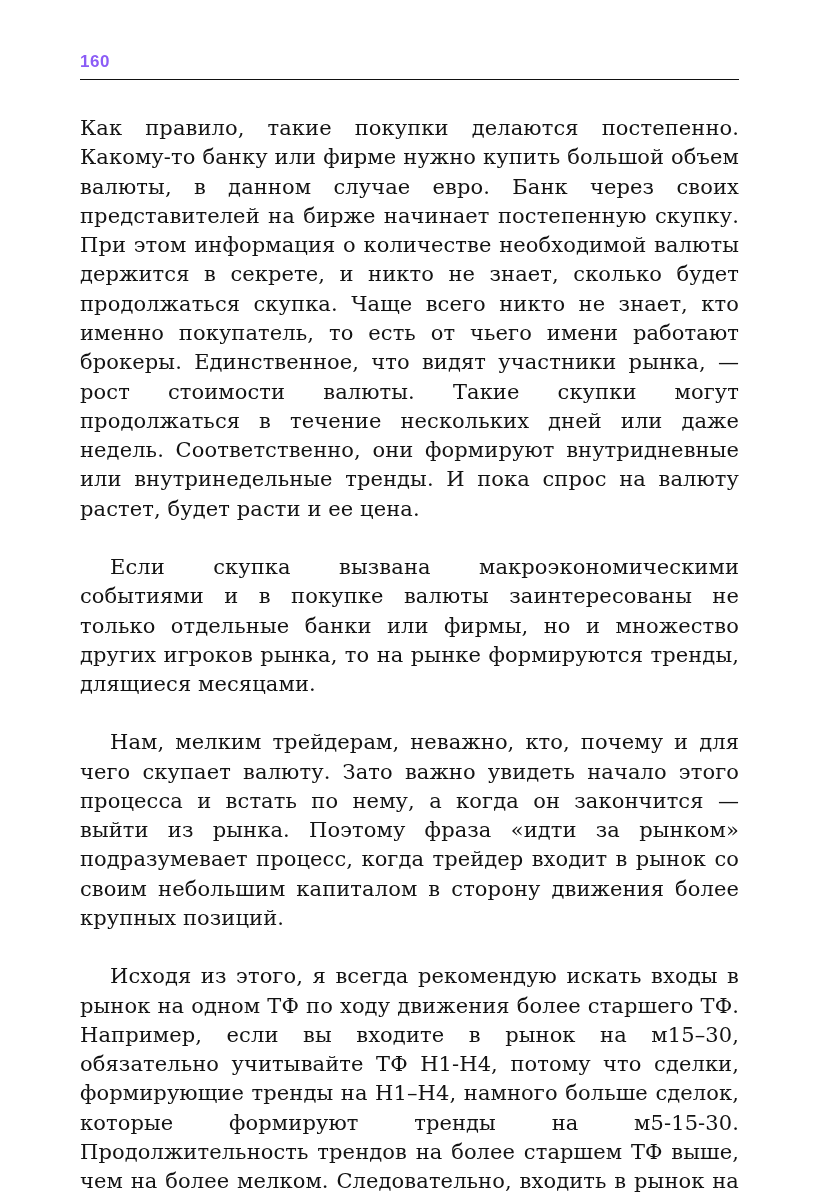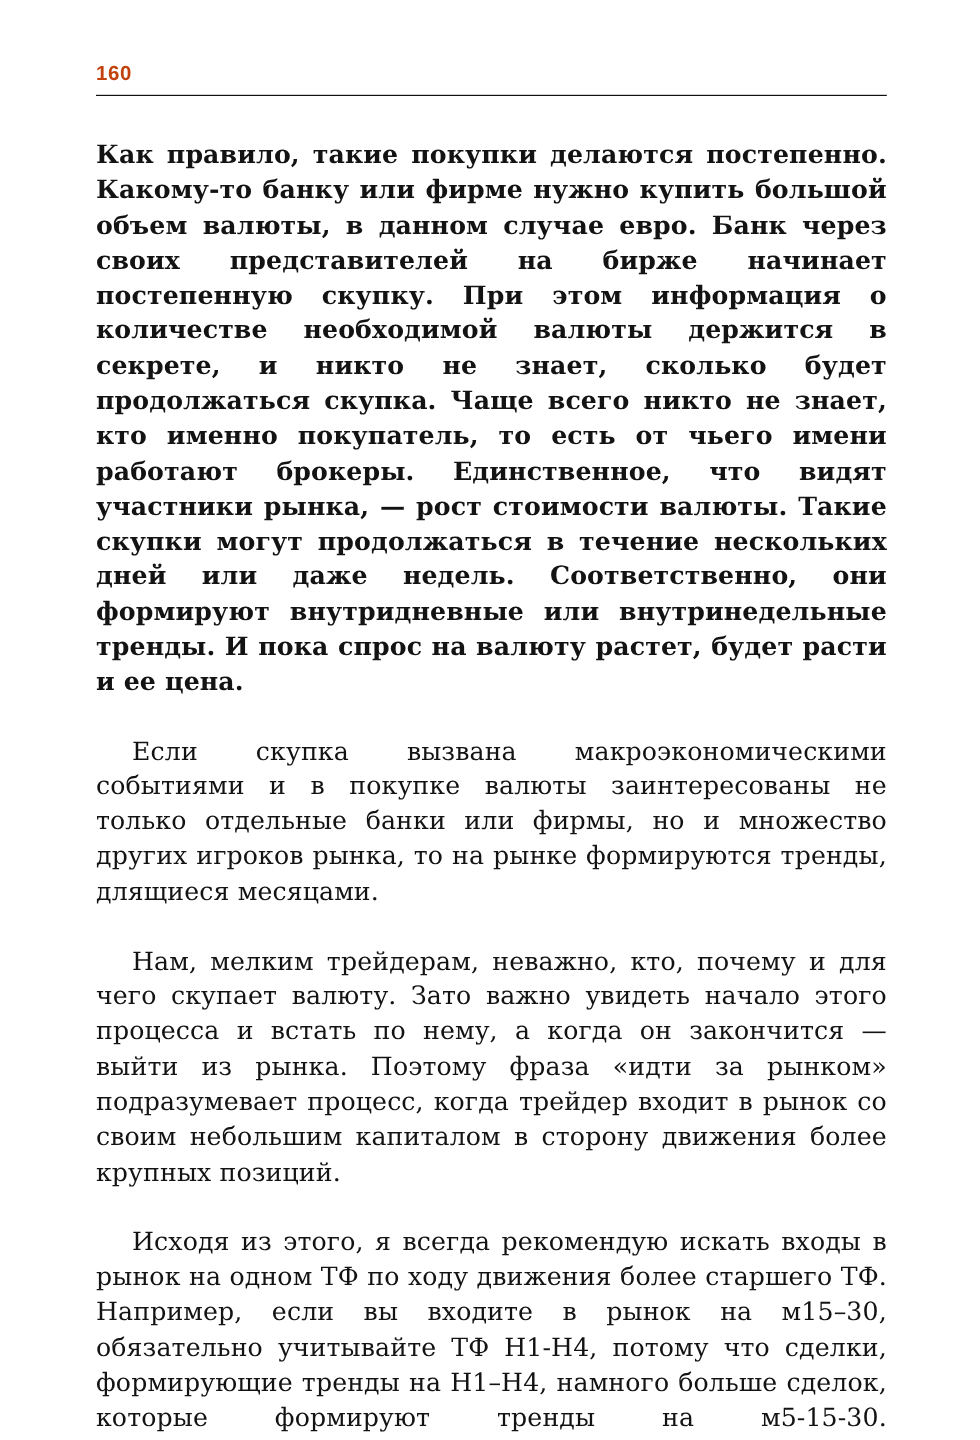--- a/index.html
+++ b/index.html
@@ -18,21 +18,21 @@
     padding: 52px 78px 0 80px;
     font-family: "DejaVu Serif", "Liberation Serif", serif;
   }
   .running-head {
     display: flex;
     justify-content: space-between;
     align-items: flex-start;
     font-family: "Liberation Sans", "DejaVu Sans", sans-serif;
     font-weight: 700;
     font-size: 17px;
-    color: #c2410c;
+    color: #8b5cf6;
   }
   .page-number {
     letter-spacing: 0.5px;
   }
   .running-title {
     font-size: 16.5px;
   }
   .head-rule {
     border: none;
     border-top: 1.6px solid #111111;
@@ -47,21 +47,20 @@
     letter-spacing: 0.1px;
     hyphens: auto;
     -webkit-hyphens: auto;
   }
   .body-text p {
     margin: 0 0 29px 0;
     text-indent: 30px;
   }
   .body-text p.no-indent {
     text-indent: 0;
-    font-weight: bold;
   }
 </style>
 </head>
 <body>
 
 <div class="page">
 
   <div class="running-head">
     <span class="page-number">160</span>
   </div>

